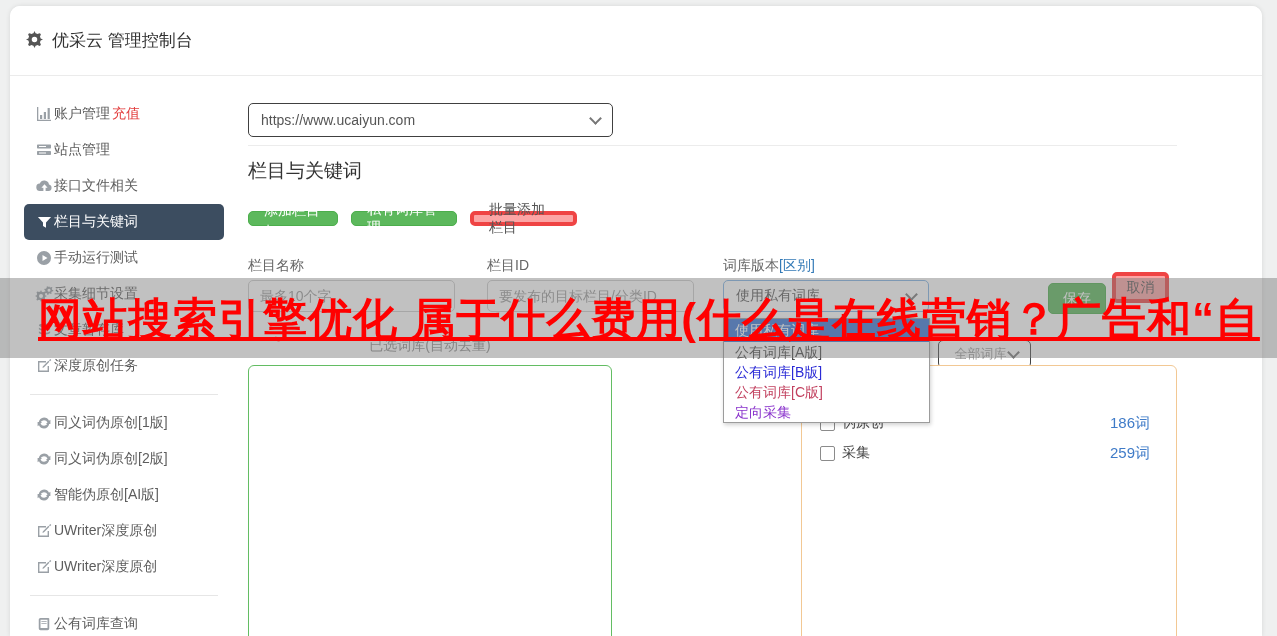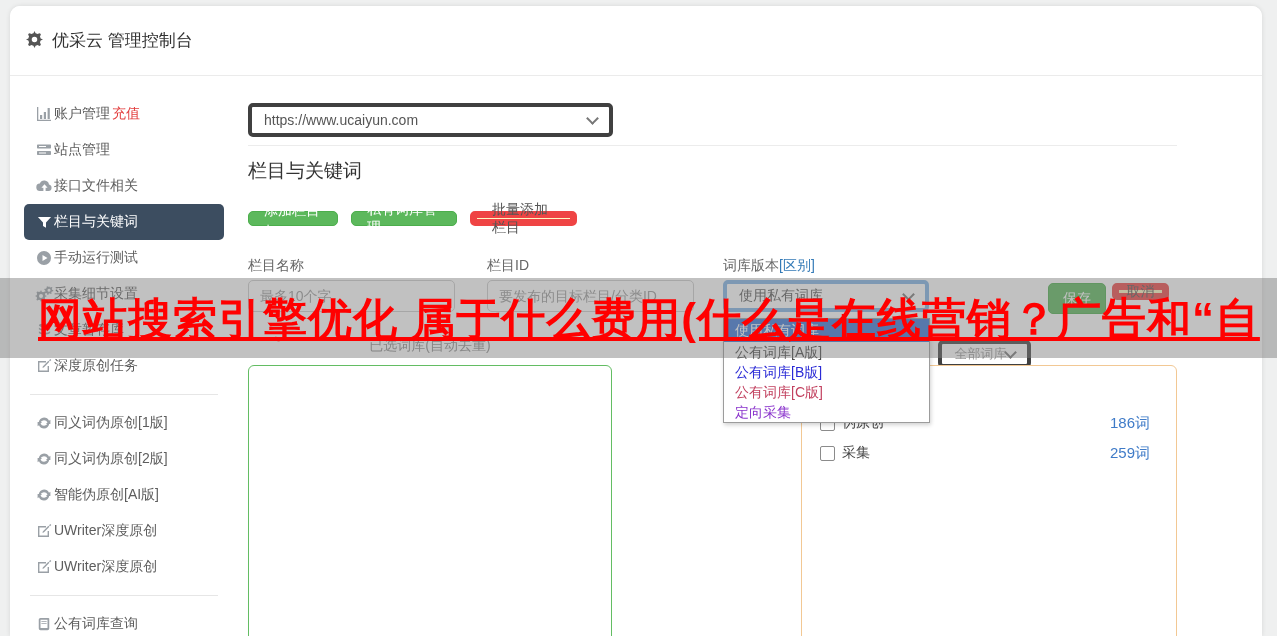--- a/index.html
+++ b/index.html
@@ -13,47 +13,47 @@
   
   #side{position:absolute;left:14px;top:90px;width:200px;}
   .side-item{height:36px;display:flex;align-items:center;padding-left:10px;
     color:#5d5d5d;font-size:14px;cursor:pointer;border-radius:5px;}
   .side-item .icn{width:20px;height:16px;color:#9aa0a6;display:flex;align-items:center;justify-content:center;flex:0 0 20px;}
   .side-item.active{background:#3c4d60;color:#fff;}
   .side-item.active .icn{color:#fff;}
   .side-item .badge{color:#e23b3b;margin-left:2px;}
   .side-divider{height:1px;background:#e6e6e6;margin:10px 6px;}
   
-  .sel{position:absolute;background:#fff;border:4px solid #404040;border-radius:5px;
+  .sel{position:absolute;background:#fff;border:1px solid #404040;border-radius:5px;
     display:flex;align-items:center;color:#555;font-size:14px;padding:0 12px;box-sizing:border-box;text-align:center;}
   .sel .chev{position:absolute;right:12px;top:50%;width:7px;height:7px;margin-top:-6px;
     border-right:2px solid #777;border-bottom:2px solid #777;transform:rotate(45deg);}
   #urlsel{left:238px;top:97px;width:365px;height:34px;}
   #cdiv{position:absolute;left:238px;top:139px;width:929px;height:1px;background:#ececec;}
   #ptitle{position:absolute;left:238px;top:152px;font-size:19px;color:#333;}
   .btn{position:absolute;top:205px;height:15px;border-radius:5px;font-size:14px;display:flex;
     align-items:center;justify-content:center;cursor:pointer;box-sizing:border-box;padding:0 15px;}
   .btn.green{background:#5cb85c;color:#fff;border:1px solid #4cae4c;}
-  .btn.outline{background:#fef9c3;color:#555;border:7px solid #ef4444;}
+  .btn.outline{background:#fca5a5;color:#555;border:4px solid #ef4444;}
   #btn-add{left:238px;width:90px;}
   #btn-private{left:341px;width:106px;}
   #btn-bulk{left:460px;width:107px;}
   .flabel{position:absolute;top:251px;font-size:14px;color:#666;}
   .flabel a{color:#337ab7;text-decoration:none;}
   .finput{position:absolute;top:274px;height:32px;border:1px solid #ccc;border-radius:5px;
     font-size:14px;color:#555;padding:0 11px;box-sizing:border-box;font-family:inherit;}
   .finput::placeholder{color:#9b9b9b;}
   #inp-name{left:238px;width:207px;}
   #inp-id{left:477px;width:207px;}
   #sel-ver{left:713px;top:274px;width:206px;height:32px;border-color:#7fb2e4;}
   #lbl-selected{position:absolute;left:238px;top:331px;width:364px;text-align:center;font-size:14px;color:#8f8f8f;}
   #greenbox{position:absolute;left:238px;top:359px;width:364px;height:300px;background:#fff;
     border:1px solid #63bd63;border-radius:6px;box-sizing:border-box;}
   #btn-save{left:1038px;top:277px;width:58px;height:31px;}
-  #btn-cancel{left:1102px;top:277px;width:57px;height:17px;}
+  #btn-cancel{left:1102px;top:266px;width:57px;height:31px;}
   .btn.small{position:absolute;padding:0;}
   #filtersel{left:928px;top:334px;width:93px;height:28px;font-size:13px;color:#9a9a9a;justify-content:center;padding-right:20px;}
   #panel{position:absolute;left:791px;top:359px;width:376px;height:300px;background:#fff;
     border:1px solid #f2c894;border-radius:6px;box-sizing:border-box;}
   .lexrow{position:absolute;left:18px;right:26px;height:22px;display:flex;align-items:center;}
   .lexrow .cb{width:13px;height:13px;border:1px solid #8b8b8b;border-radius:2px;background:#fff;margin-right:7px;flex:0 0 13px;}
   .lexrow .lab{font-size:14px;color:#444;}
   .lexrow .cnt{margin-left:auto;font-size:15px;color:#3f7bc8;}
   
   #menu{position:absolute;left:713px;top:312px;width:207px;background:#fff;border:1px solid #9c9c9c;

